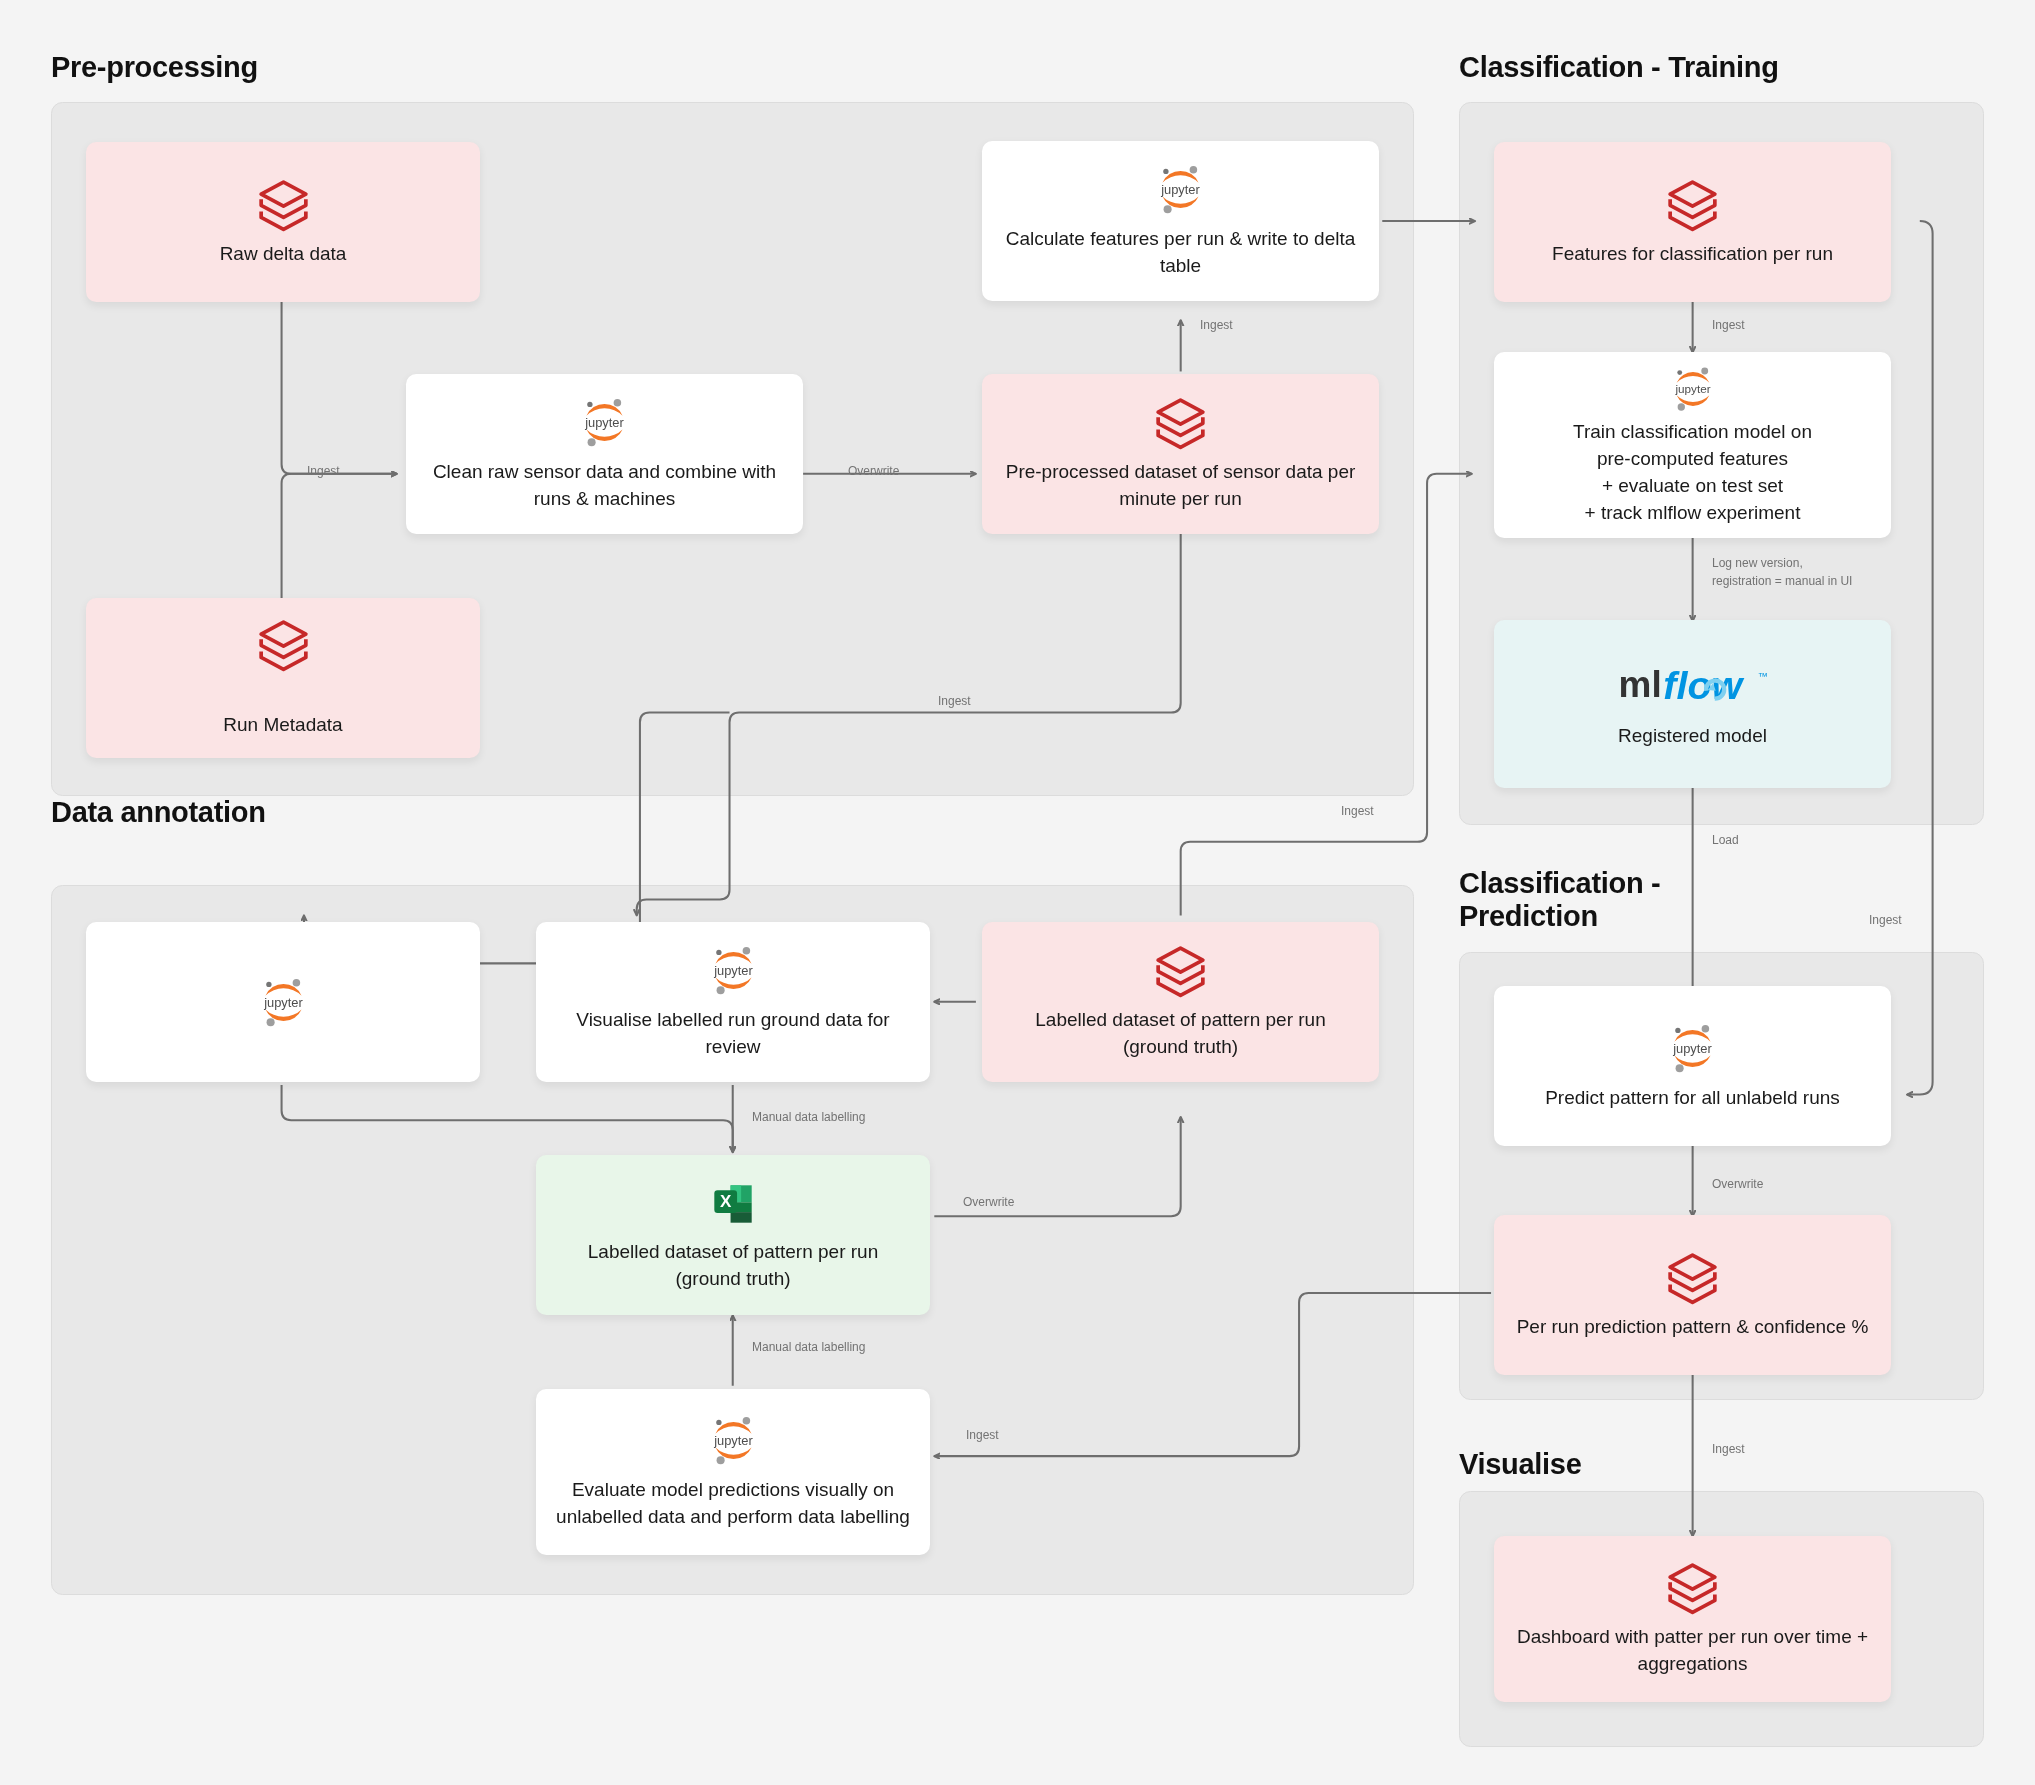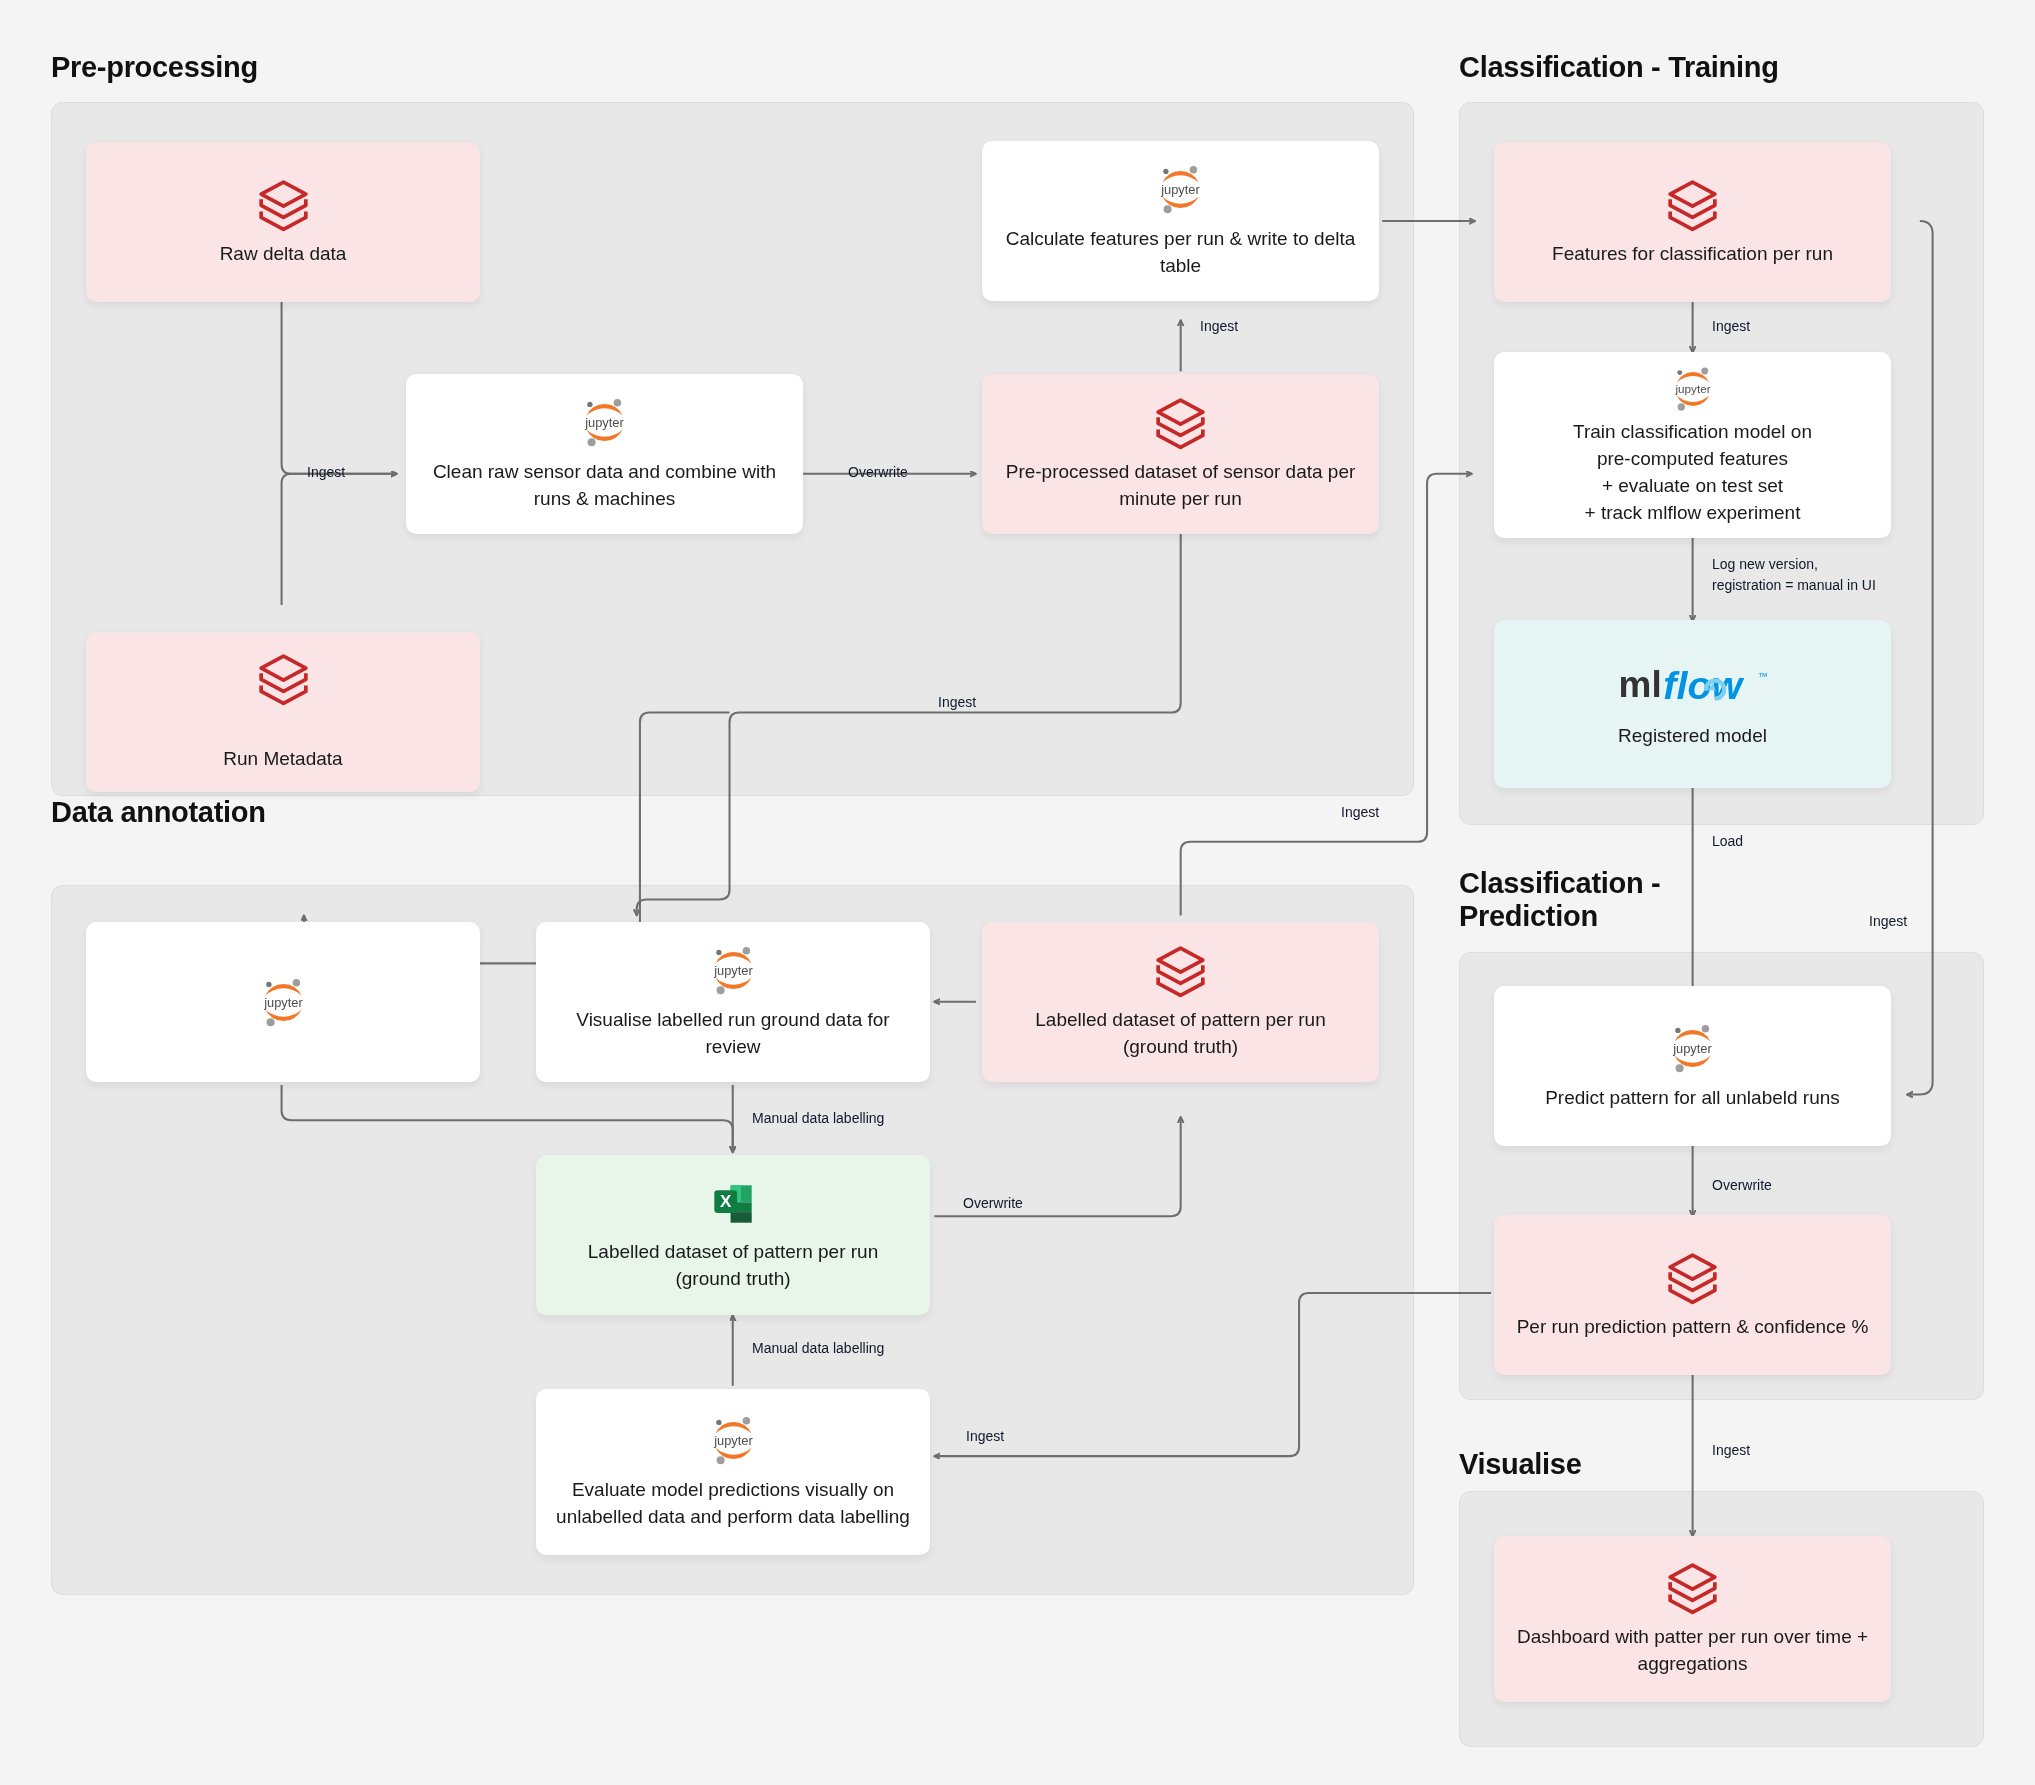--- a/index.html
+++ b/index.html
@@ -62,22 +62,22 @@
 
   .icon-slot {
     display: flex;
     align-items: center;
     justify-content: center;
   }
 
   
   .edge-label {
     position: absolute;
-    font-size: 14px;
-    color: #0f172a;
+    font-size: 12px;
+    color: #737373;
     line-height: 1.35;
     white-space: pre-line;
   }
 
   
   #wires {
     position: absolute;
     left: 0; top: 0;
     width: 2035px;
     height: 1786px;
@@ -158,21 +158,21 @@
     <span class="icon-slot">
       <svg width="55" height="55" viewBox="0 0 64 64">
         <path d="M32 6 L58 20 L32 34 L6 20 Z" fill="none" stroke="#c62828" stroke-width="4.3" stroke-linejoin="round"></path>
         <path d="M6 26 L6 33 L32 47 L58 33 L58 26" fill="none" stroke="#c62828" stroke-width="4.3" stroke-linejoin="round"></path>
         <path d="M6 40 L6 47 L32 61 L58 47 L58 40" fill="none" stroke="#c62828" stroke-width="4.3" stroke-linejoin="round"></path>
       </svg>
     </span>
     <span class="node-label">Raw delta data</span>
   </div>
 
-  <div class="node node-pink" style="left:86px; top:632px; width:394px; height:160px;gap:31px;">
+  <div class="node node-pink" style="left:86px; top:598px; width:394px; height:160px;gap:31px;">
     <span class="icon-slot">
       <svg width="55" height="55" viewBox="0 0 64 64">
         <path d="M32 6 L58 20 L32 34 L6 20 Z" fill="none" stroke="#c62828" stroke-width="4.3" stroke-linejoin="round"></path>
         <path d="M6 26 L6 33 L32 47 L58 33 L58 26" fill="none" stroke="#c62828" stroke-width="4.3" stroke-linejoin="round"></path>
         <path d="M6 40 L6 47 L32 61 L58 47 L58 40" fill="none" stroke="#c62828" stroke-width="4.3" stroke-linejoin="round"></path>
       </svg>
     </span>
     <span class="node-label">Run Metadata</span>
   </div>
 

